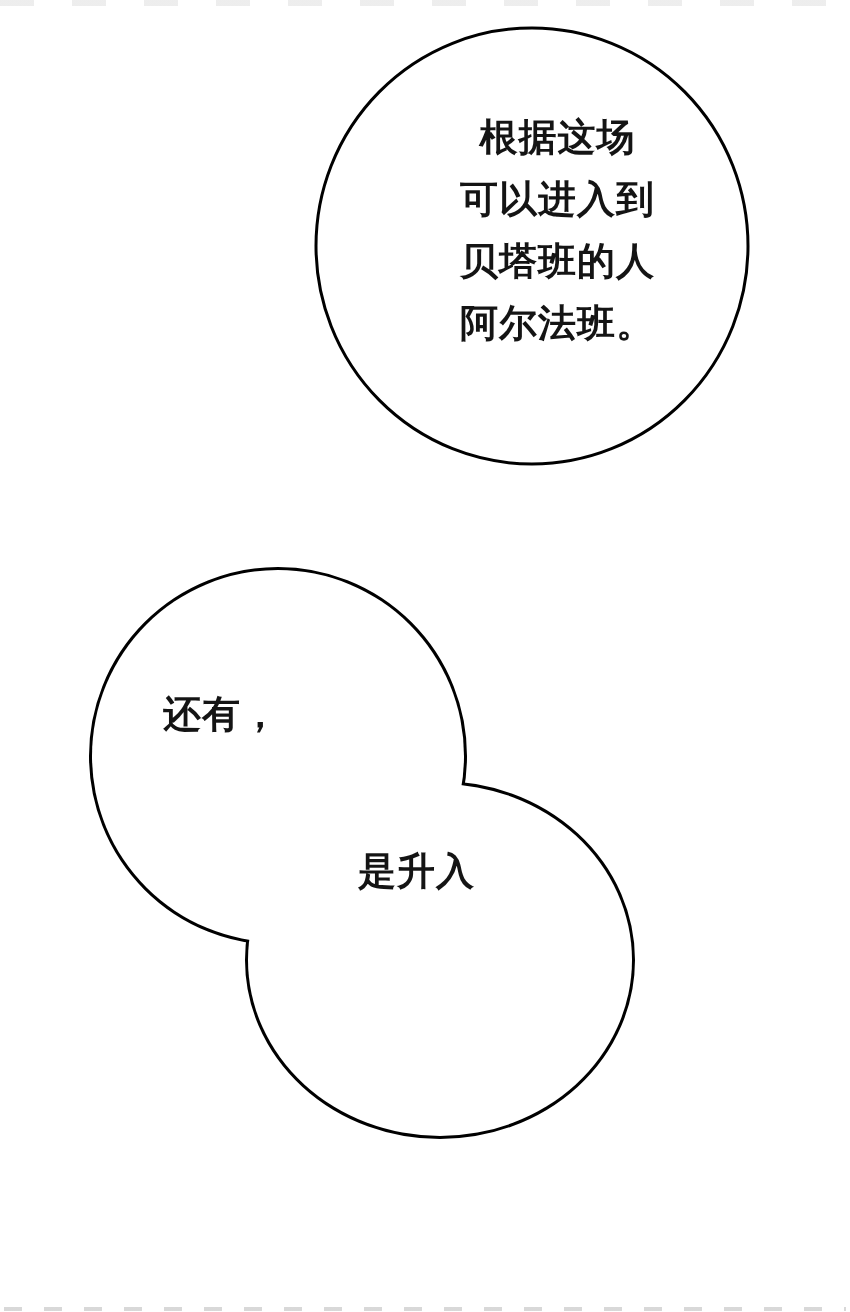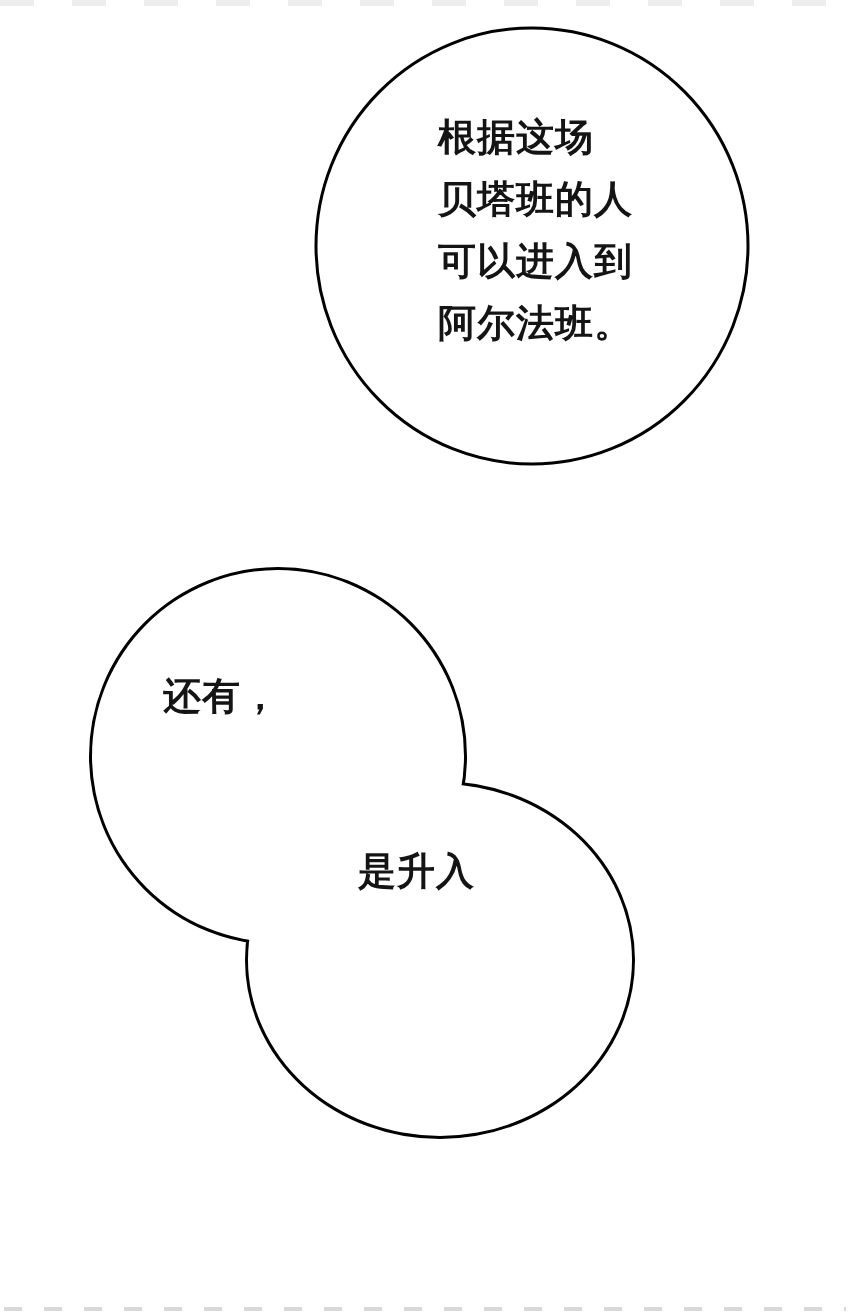--- a/index.html
+++ b/index.html
@@ -30,22 +30,22 @@
     text-align: left;
     white-space: nowrap;
   }
   .dialogue .line {
     display: block;
   }
   .dialogue-top .line   { line-height: 62px; }
   .dialogue-left .line  { line-height: 61px; }
   .dialogue-right .line { line-height: 63px; }
 
-  .dialogue-top   { left: 438px; top: 106px; }
-  .dialogue-left  { left: 163px; top: 666px; }
+  .dialogue-top   { left: 460px; top: 106px; text-align: center; }
+  .dialogue-left  { left: 163px; top: 684px; }
   .dialogue-right { left: 358px; top: 840px; }
 
   .artifact-top {
     position: absolute;
     top: 0; left: 0;
     width: 850px; height: 6px;
     background: repeating-linear-gradient(90deg,
       #e9e9e9 0px, #e9e9e9 34px,
       transparent 34px, transparent 72px);
     opacity: 0.8;
@@ -72,22 +72,22 @@
     <ellipse cx="532" cy="246" rx="216" ry="218" fill="#ffffff" stroke="#000000" stroke-width="3"></ellipse>
 
     <ellipse cx="278" cy="756" rx="186" ry="186" fill="none" stroke="#000000" stroke-width="6"></ellipse>
     <ellipse cx="440" cy="960" rx="192" ry="176" fill="none" stroke="#000000" stroke-width="6"></ellipse>
     <ellipse cx="278" cy="756" rx="186" ry="186" fill="#ffffff"></ellipse>
     <ellipse cx="440" cy="960" rx="192" ry="176" fill="#ffffff"></ellipse>
   </svg>
 
   <div class="dialogue dialogue-top">
     <span class="line">根据这场</span>
+    <span class="line">可以进入到</span>
     <span class="line">贝塔班的人</span>
-    <span class="line">可以进入到</span>
     <span class="line">阿尔法班。</span>
   </div>
 
   <div class="dialogue dialogue-left">
     <span class="line">还有，</span>
   </div>
 
   <div class="dialogue dialogue-right">
     <span class="line">是升入</span>
   </div>

